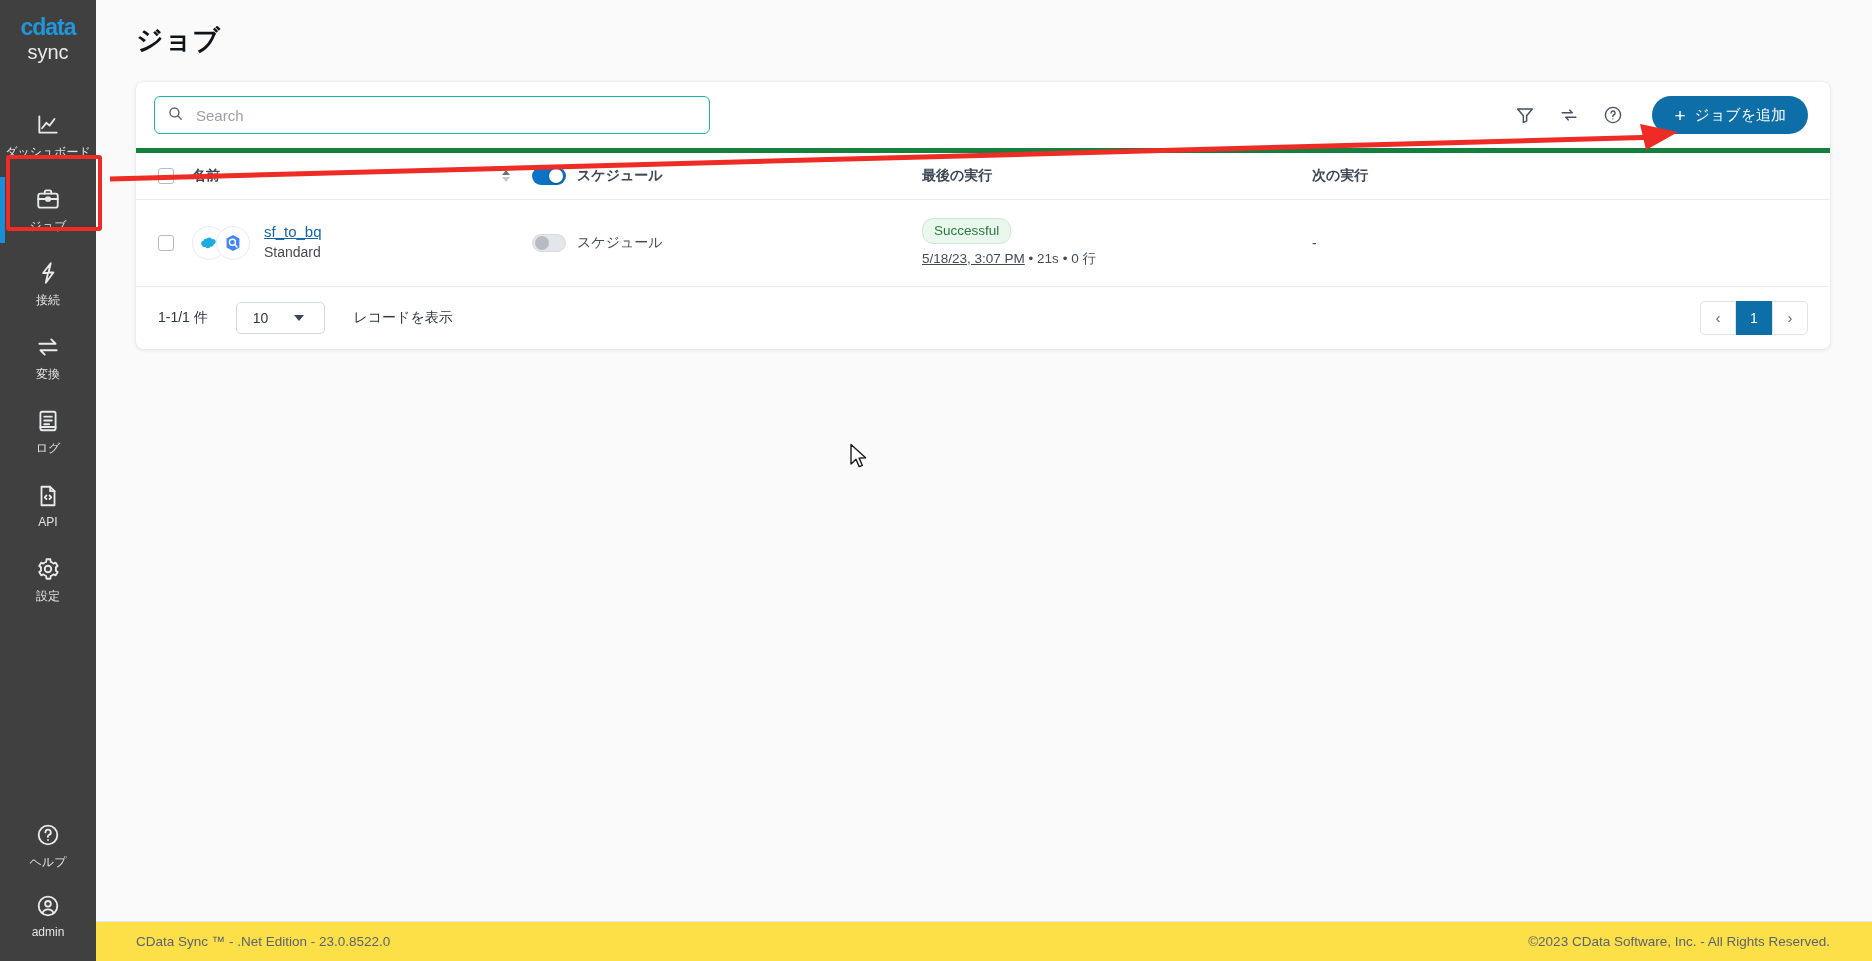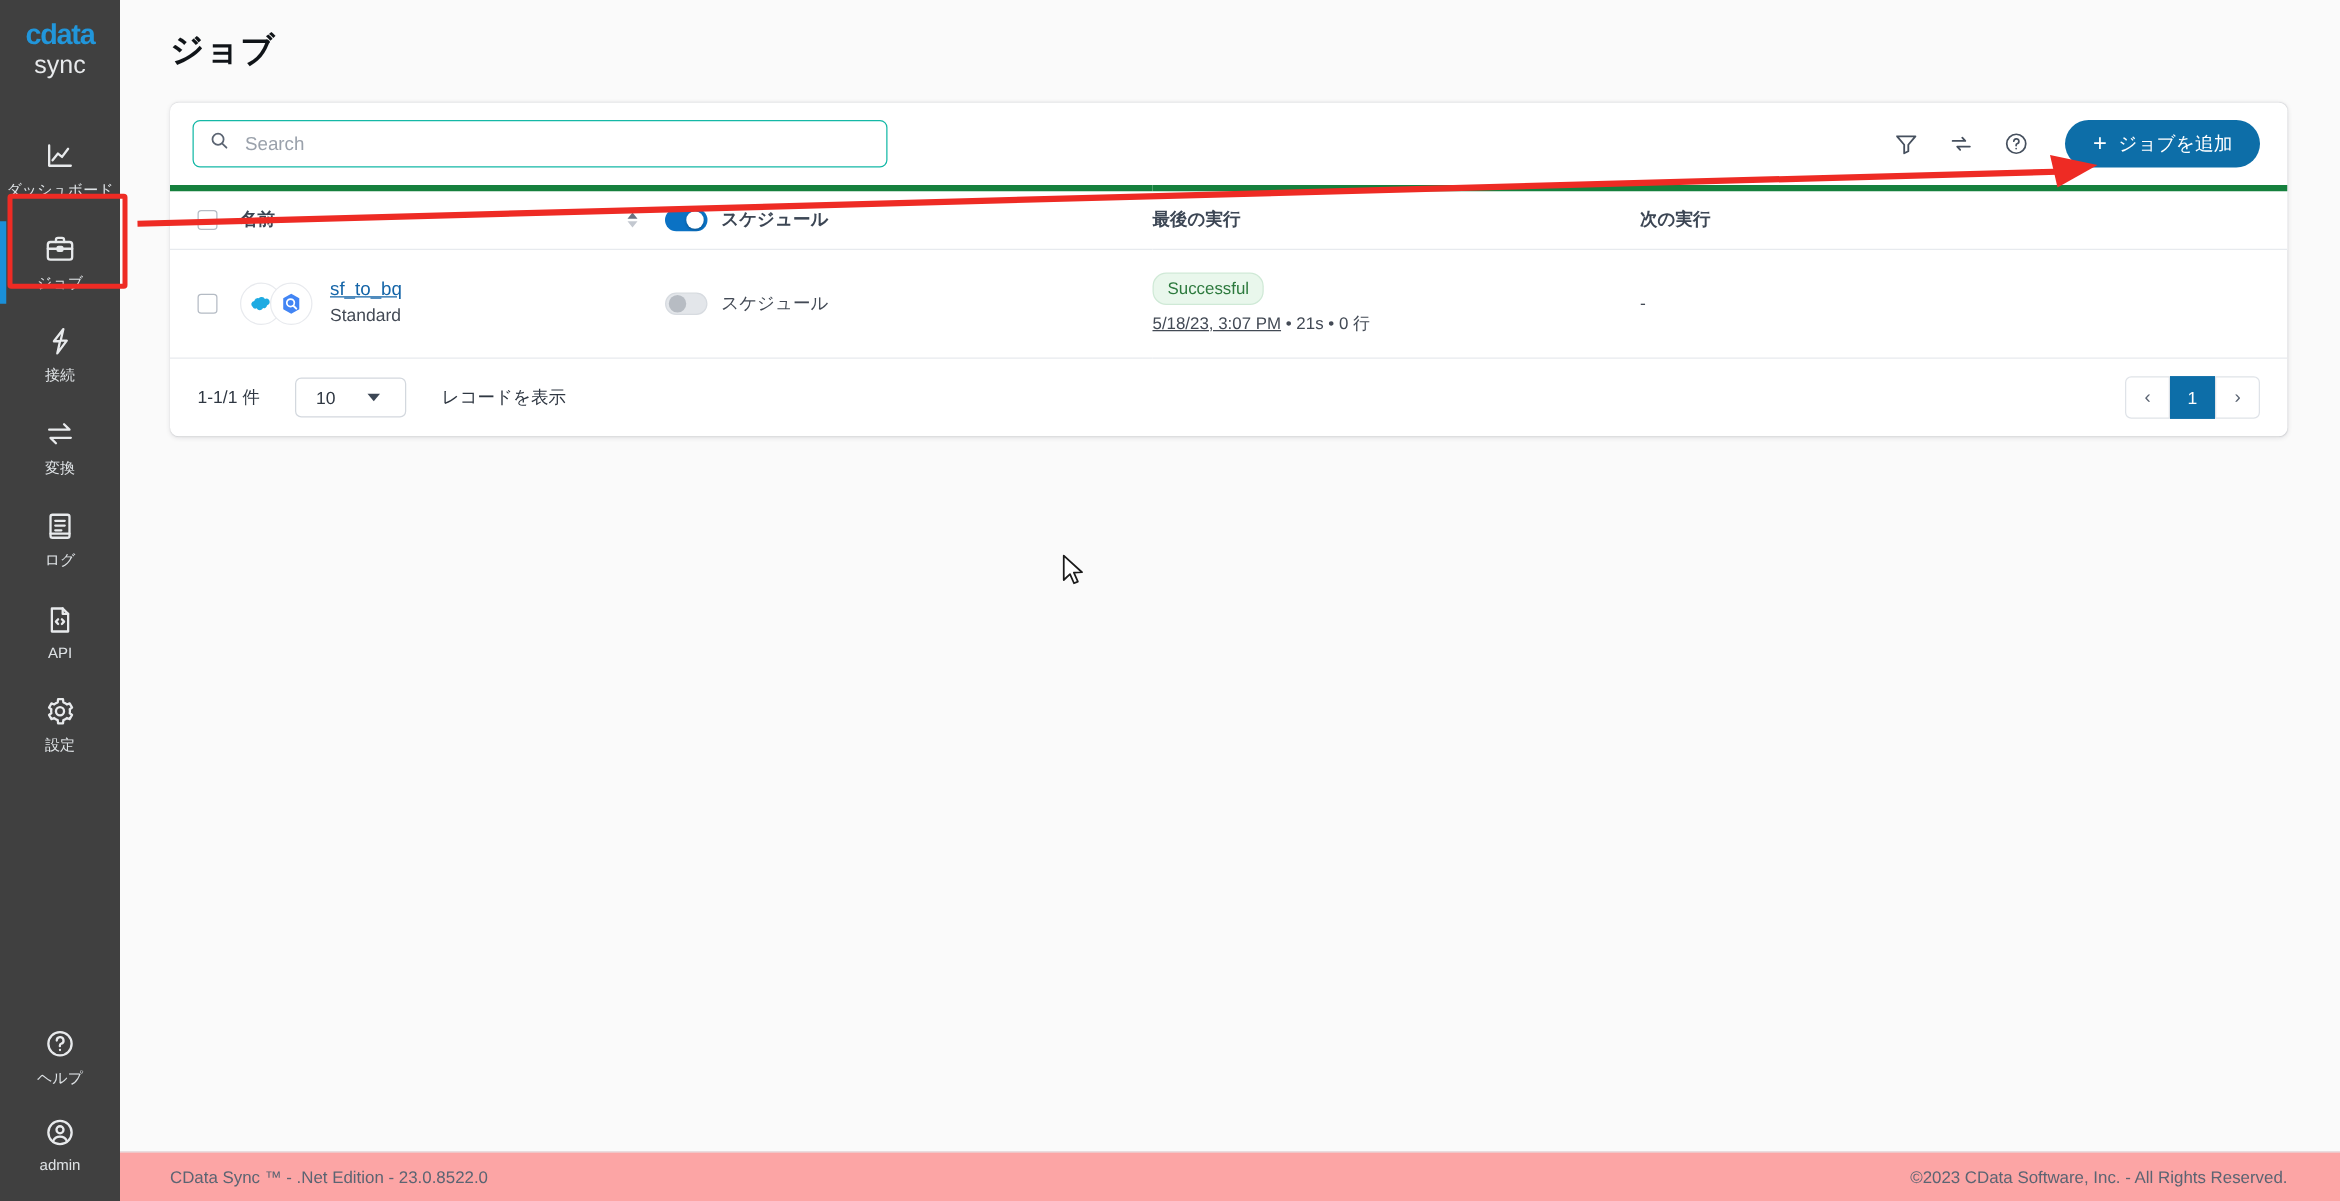--- a/index.html
+++ b/index.html
@@ -187,21 +187,21 @@
     border: 1px solid #dfe3e8; font-size: 14px; color: #5b6472; cursor: pointer; background: #fff;
   }
   .pg.prev { border-radius: 5px 0 0 5px; }
   .pg.next { border-radius: 0 5px 5px 0; }
   .pg.current { background: #0d6ea8; color: #fff; border-color: #0d6ea8; font-weight: 400; }
   .pg .chev { display: block; font-size: 15px; line-height: 1; }
 
   
   .footer {
     position: absolute; left: 0; right: 0; bottom: 0; height: 40px;
-    border-top: 1px solid #e4e7ec; background: #fca5a5;
+    border-top: 1px solid #e4e7ec; background: #fde047;
     display: flex; align-items: center; padding: 0 42px 0 40px;
     font-size: 13.5px; color: #5b6472;
   }
   .footer .right { margin-left: auto; }
 
   
   .annot-arrow { position: absolute; left: 0; top: 0; width: 1872px; height: 961px;
                  pointer-events: none; }
 
   

